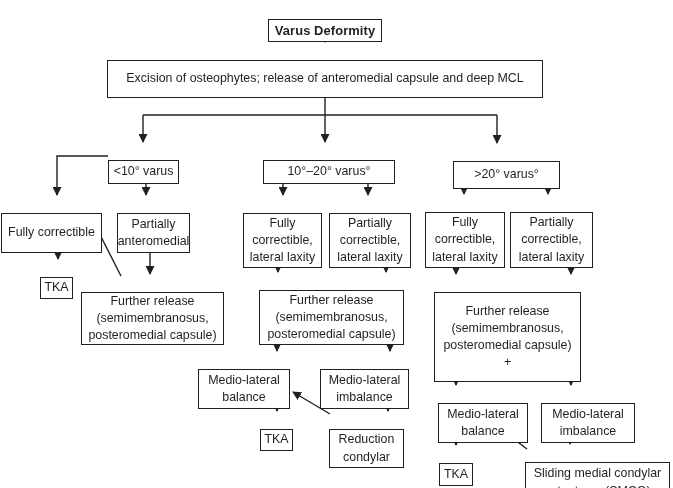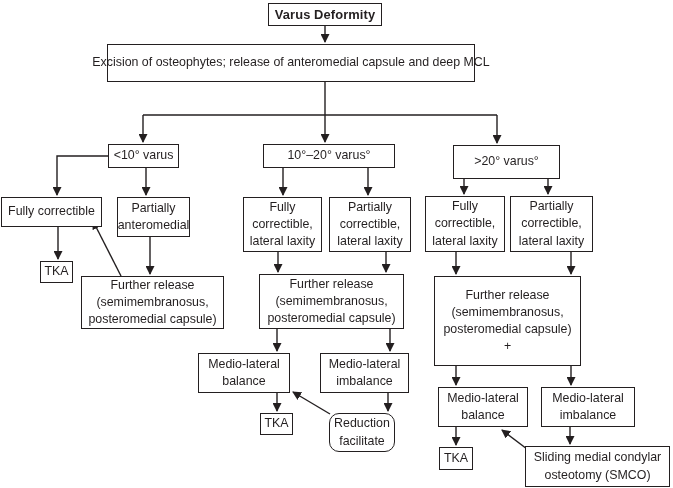--- a/index.html
+++ b/index.html
@@ -6,21 +6,21 @@
   #stage{
     position:relative;width:673px;height:488px;background:#ffffff;
     font-family:"Liberation Sans",sans-serif;overflow:hidden;
   }
   #stage svg{position:absolute;left:0;top:0;}
   .edge{fill:none;stroke:#231f20;stroke-width:1.4;}
   .node{
     position:absolute;box-sizing:border-box;background:#ffffff;
     border:1.4px solid #231f20;color:#231f20;
     display:flex;flex-direction:column;align-items:center;justify-content:center;
-    text-align:center;font-size:12.4px;line-height:1.38;white-space:nowrap;
+    text-align:center;font-size:12.4px;line-height:1.38;white-space:nowrap;margin-top:16px;
   }
   .node.bold{font-weight:bold;font-size:12.9px;letter-spacing:.1px;}
   .node .line{display:block;}
 </style>
 </head>
 <body>
 
 <div id="stage">
     <svg width="673" height="488">
       <defs>
@@ -54,33 +54,33 @@
       <polyline points="571,252 571,274" class="edge" marker-end="url(#arrowhead)"></polyline>
       <polyline points="456,366 456,385" class="edge" marker-end="url(#arrowhead)"></polyline>
       <polyline points="571,366 571,385" class="edge" marker-end="url(#arrowhead)"></polyline>
       <polyline points="456,427 456,445" class="edge" marker-end="url(#arrowhead)"></polyline>
       <polyline points="570,427 570,444" class="edge" marker-end="url(#arrowhead)"></polyline>
       <polyline points="527,449 502,430" class="edge" marker-end="url(#arrowhead)"></polyline>
     </svg>
     <div class="node bold" style="left: 268px; top: 3px; width: 114px; height: 23px;">
       <span class="line">Varus Deformity</span>
     </div>
-    <div class="node" style="left: 107px; top: 44px; width: 368px; height: 38px; gap: 42px;">
+    <div class="node" style="left: 107px; top: 44px; width: 436px; height: 38px; gap: 42px;">
       <span class="line">Excision of osteophytes; release of anteromedial capsule and deep MCL</span>
     </div>
     <div class="node" style="left: 108px; top: 144px; width: 71px; height: 24px;">
       <span class="line">&lt;10° varus</span>
     </div>
     <div class="node" style="left: 263px; top: 144px; width: 132px; height: 24px;">
       <span class="line">10°–20° varus°</span>
     </div>
-    <div class="node" style="left: 453px; top: 145px; width: 107px; height: 34px;">
+    <div class="node" style="left: 453px; top: 145px; width: 107px; height: 28px;">
       <span class="line">&gt;20° varus°</span>
     </div>
-    <div class="node" style="left: 1px; top: 197px; width: 101px; height: 30px;">
+    <div class="node" style="left: 1px; top: 197px; width: 101px; height: 40px;">
       <span class="line">Fully correctible</span>
     </div>
     <div class="node" style="left: 117px; top: 197px; width: 73px; height: 40px;">
       <span class="line">Partially</span>
       <span class="line">anteromedial</span>
     </div>
     <div class="node" style="left: 40px; top: 261px; width: 33px; height: 22px;">
       <span class="line">TKA</span>
     </div>
     <div class="node" style="left: 81px; top: 276px; width: 143px; height: 53px;">
@@ -107,23 +107,23 @@
       <span class="line">Medio-lateral</span>
       <span class="line">balance</span>
     </div>
     <div class="node" style="left: 320px; top: 353px; width: 89px; height: 40px;">
       <span class="line">Medio-lateral</span>
       <span class="line">imbalance</span>
     </div>
     <div class="node" style="left: 260px; top: 413px; width: 33px; height: 22px;">
       <span class="line">TKA</span>
     </div>
-    <div class="node" style="left: 329px; top: 413px; width: 66px; height: 39px; border-radius: 10px;">
+    <div class="node" style="left: 329px; top: 413px; width: 75px; height: 39px;">
       <span class="line">Reduction</span>
-      <span class="line">facilitate</span>
+      <span class="line">condylar</span>
     </div>
     <div class="node" style="left: 425px; top: 196px; width: 80px; height: 56px;">
       <span class="line">Fully</span>
       <span class="line">correctible,</span>
       <span class="line">lateral laxity</span>
     </div>
     <div class="node" style="left: 510px; top: 196px; width: 83px; height: 56px;">
       <span class="line">Partially</span>
       <span class="line">correctible,</span>
       <span class="line">lateral laxity</span>

